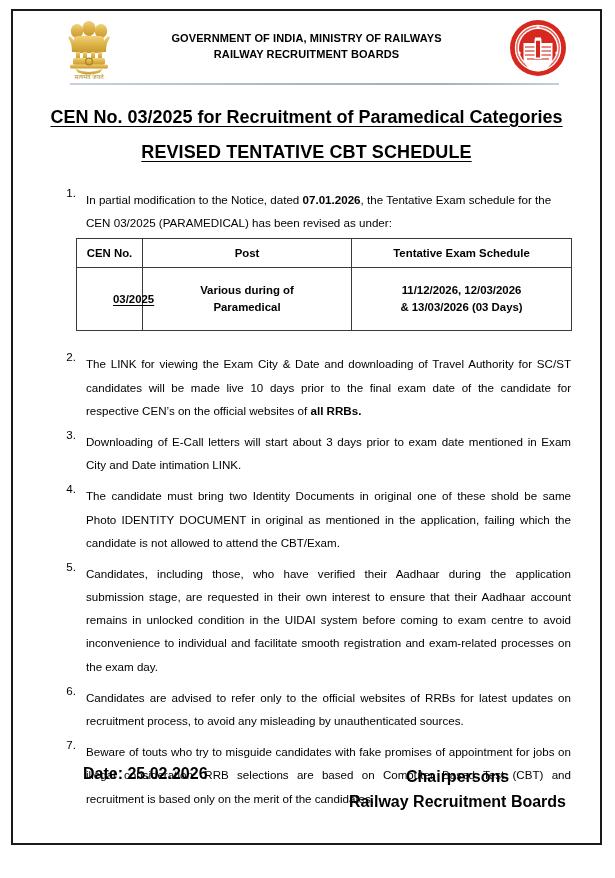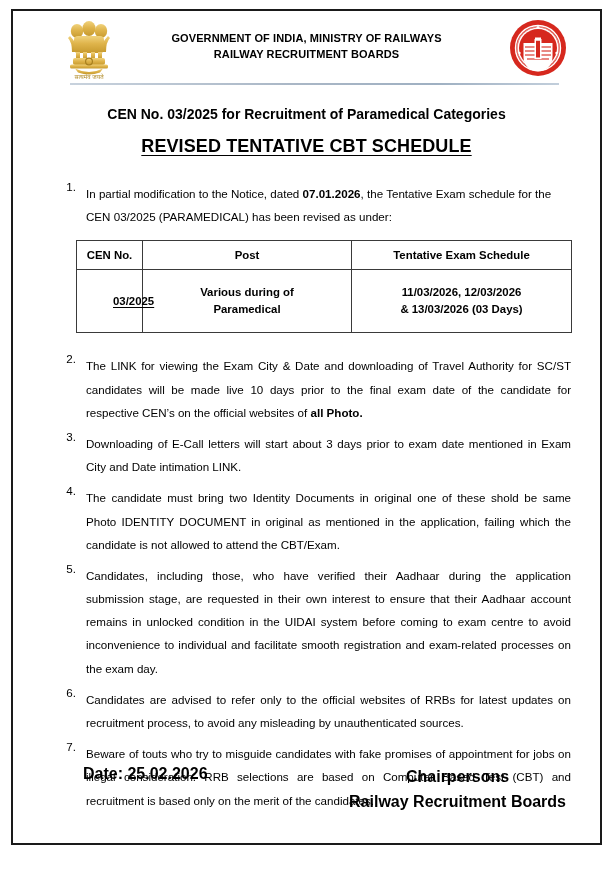--- a/index.html
+++ b/index.html
@@ -78,22 +78,23 @@
     background: linear-gradient(to right,
         #c8d2dd 0%, #aab7c6 45%, #9fb0c2 75%, #c2cedb 100%);
   }
 
   
   .title-block {
     margin-top: 21px;
     text-align: center;
   }
   .doc-title {
-    font-size: 14px;
-    font-weight: bold;
+    font-size: 18px;
+    font-weight: bold;
+    text-decoration: underline;
     text-underline-offset: 3px;
     line-height: 1.5;
   }
   .doc-subtitle {
     margin-top: 11px;
     font-size: 18px;
     font-weight: bold;
     text-decoration: underline;
     text-underline-offset: 3px;
     letter-spacing: 0.1px;
@@ -125,21 +126,21 @@
     text-justify: inter-word;
     margin-top: 7px;
   }
   .list-text.no-justify {
     text-align: left;
   }
   .list-text b { font-weight: bold; }
 
   
   .schedule-table-wrap {
-    margin-top: 12px;
+    margin-top: 4px;
     margin-bottom: 14px;
     padding-left: 18px;
   }
   table.schedule-table {
     border-collapse: collapse;
     width: 492px;
     table-layout: fixed;
   }
   table.schedule-table th,
   table.schedule-table td {
@@ -293,31 +294,31 @@
         <tbody>
           <tr>
             <td>
               <span class="cen-val">03/2025</span>
             </td>
             <td>
               <div>Various during of</div>
               <div>Paramedical</div>
             </td>
             <td>
-              <div>11/03/2026, 12/03/2026</div>
+              <div>11/12/2026, 12/03/2026</div>
               <div>&amp; 13/03/2026 (03 Days)</div>
             </td>
           </tr>
         </tbody>
       </table>
     </div>
 
     <div class="list-item">
       <div class="list-num">2.</div>
-      <div class="list-text"><span>The LINK for viewing the Exam City &amp; Date and downloading of Travel Authority for SC/ST candidates will be made live 10 days prior to the final exam date of the candidate for respective CEN’s on the official websites of </span><b>all Photo.</b></div>
+      <div class="list-text"><span>The LINK for viewing the Exam City &amp; Date and downloading of Travel Authority for SC/ST candidates will be made live 10 days prior to the final exam date of the candidate for respective CEN’s on the official websites of </span><b>all RRBs.</b></div>
     </div>
 
     <div class="list-item">
       <div class="list-num">3.</div>
       <div class="list-text">Downloading of E-Call letters will start about 3 days prior to exam date mentioned in Exam City and Date intimation LINK.</div>
     </div>
 
     <div class="list-item">
       <div class="list-num">4.</div>
       <div class="list-text">The candidate must bring two Identity Documents in original one of these shold be same Photo IDENTITY DOCUMENT in original as mentioned in the application, failing which the candidate is not allowed to attend the CBT/Exam.</div>

